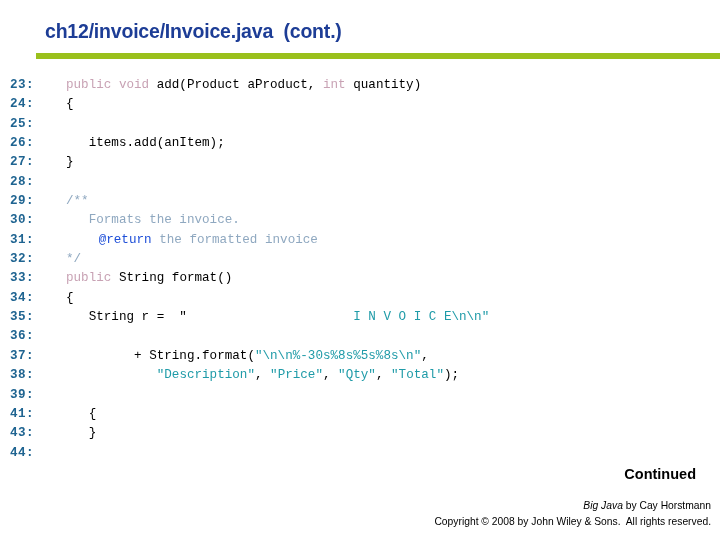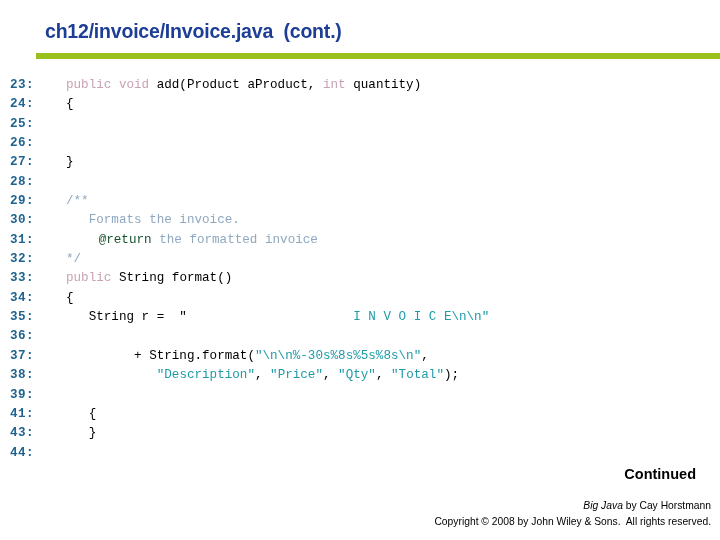--- a/index.html
+++ b/index.html
@@ -74,21 +74,21 @@
     position: absolute;
     left: 66px;
     top: 0;
     color: #000000;
     white-space: pre;
   }
 
   
   .tok-kw      { color: #c8a2b4; }
   .tok-comment { color: #8fa8c0; }
-  .tok-tag     { color: #14532d; padding-left: 10px; }
+  .tok-tag     { color: #1d4ed8; padding-left: 10px; }
   .tok-str     { color: #1f9ba8; }
   .tok-plain   { color: #000000; }
 
   
   #continued-label {
     position: absolute;
     right: 24px;
     top: 466px;
     font-family: "Liberation Sans", sans-serif;
     font-size: 14.5px;
@@ -140,20 +140,21 @@
     <span class="line-no">24:</span>
     <span class="line-code tok-plain">{</span>
   </div>
 
   <div class="code-row">
     <span class="line-no">25:</span>
   </div>
 
   <div class="code-row">
     <span class="line-no">26:</span>
+    <span class="line-code tok-plain">   items.add(anItem);</span>
   </div>
 
   <div class="code-row">
     <span class="line-no">27:</span>
     <span class="line-code tok-plain">}</span>
   </div>
 
   <div class="code-row">
     <span class="line-no">28:</span>
     <span class="line-code tok-plain"></span>

